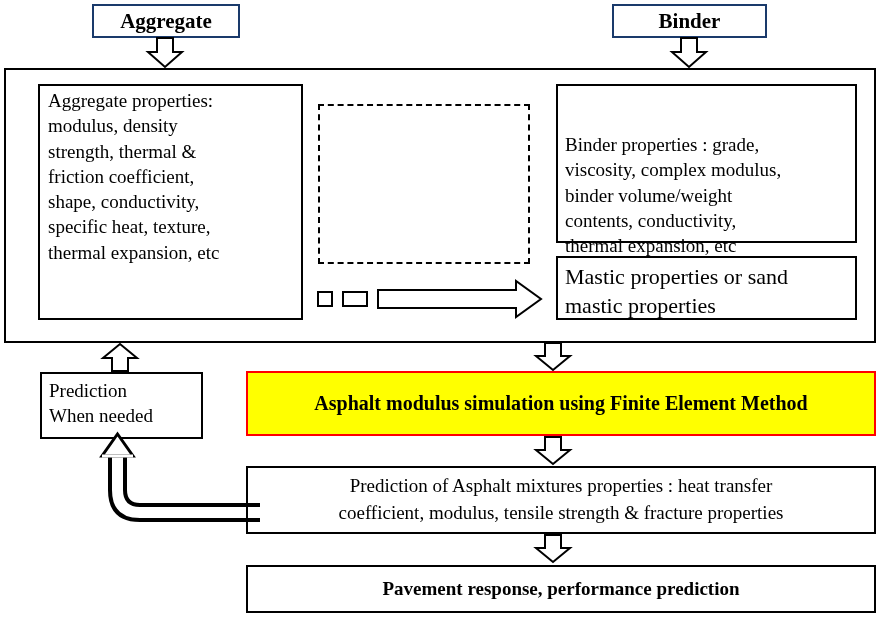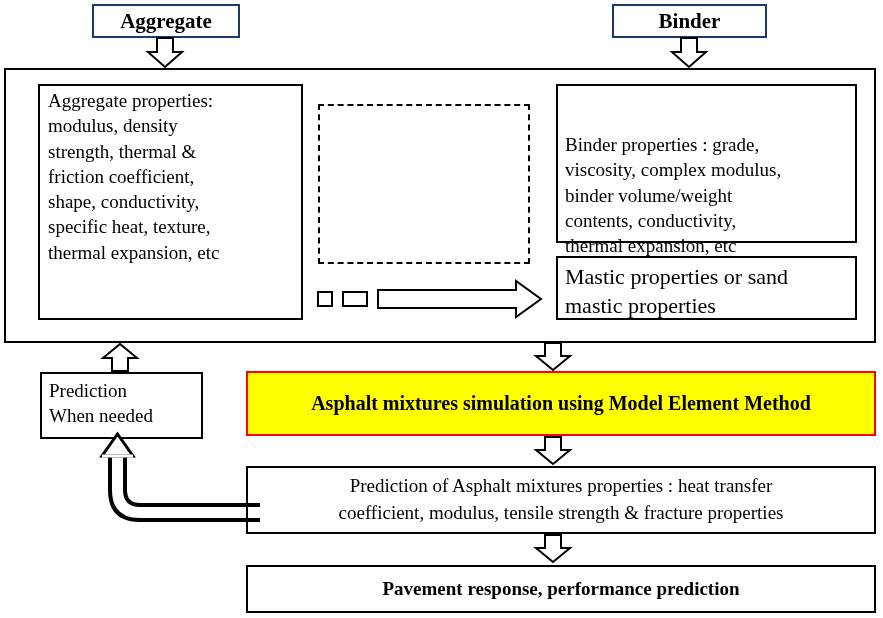--- a/index.html
+++ b/index.html
@@ -122,21 +122,21 @@
   <div class="box" style="left:40px; top:372px; width:163px; height:67px;"></div>
   <div class="txt" style="left:49px; top:378px; width:150px; height:60px; font-size:19px;">Prediction
 When needed</div>
 
   <svg class="arrow" style="left:103px; top:344px;" width="38" height="28" viewBox="0 0 38 28">
     <polygon points="9,27 25,27 25,14 34,14 17,0 0,14 9,14" fill="#ffffff" stroke="#000000" stroke-width="2"></polygon>
   </svg>
 
   <div class="box yellowbox" style="left:246px; top:371px; width:630px; height:65px;">
     <div style="position:absolute; left:0; top:0; width:100%; height:100%; display:flex; flex-direction:column; align-items:center; justify-content:center; text-align:center; font-size:20px; line-height:1.35;">
-      <span>Asphalt mixtures simulation using Model Element Method</span>
+      <span>Asphalt modulus simulation using Finite Element Method</span>
     </div>
   </div>
 
   <svg class="arrow" style="left:536px; top:437px;" width="38" height="28" viewBox="0 0 38 28">
     <polygon points="9,0 25,0 25,13 34,13 17,27 0,13 9,13" fill="#ffffff" stroke="#000000" stroke-width="2"></polygon>
   </svg>
 
   <div class="box" style="left:246px; top:466px; width:630px; height:68px;">
     <div style="position:absolute; left:0; top:0; width:100%; height:100%; display:flex; flex-direction:column; align-items:center; justify-content:center; text-align:center; font-size:19px; line-height:1.4;">
       <span>Prediction of Asphalt mixtures properties : heat transfer</span>

